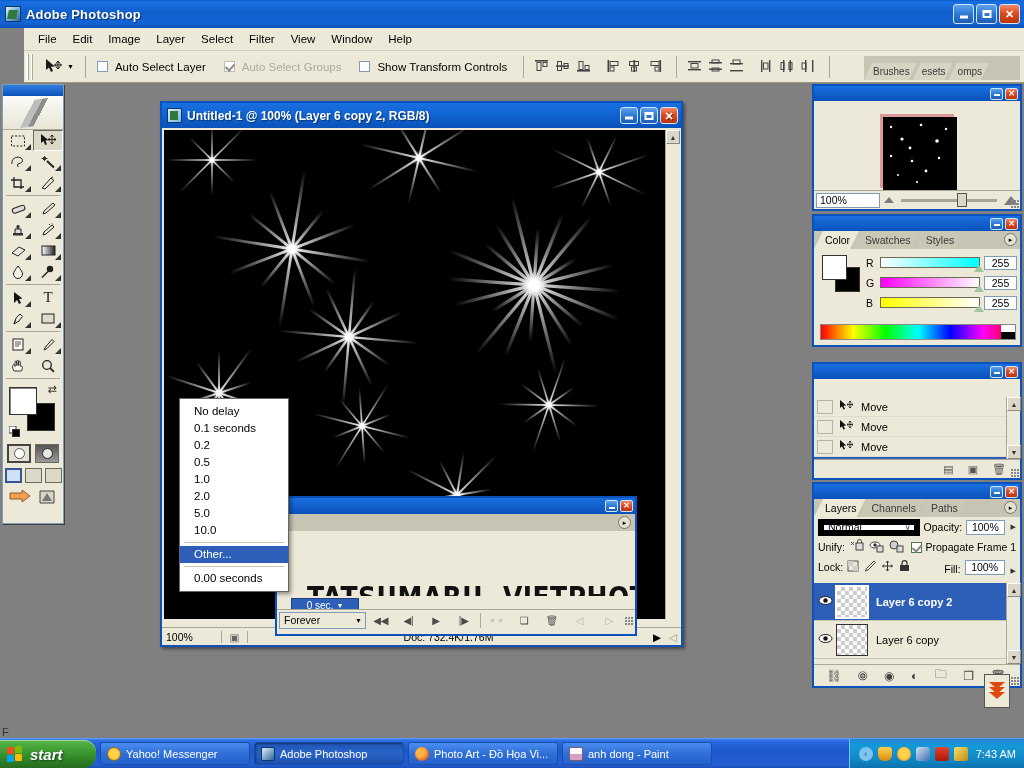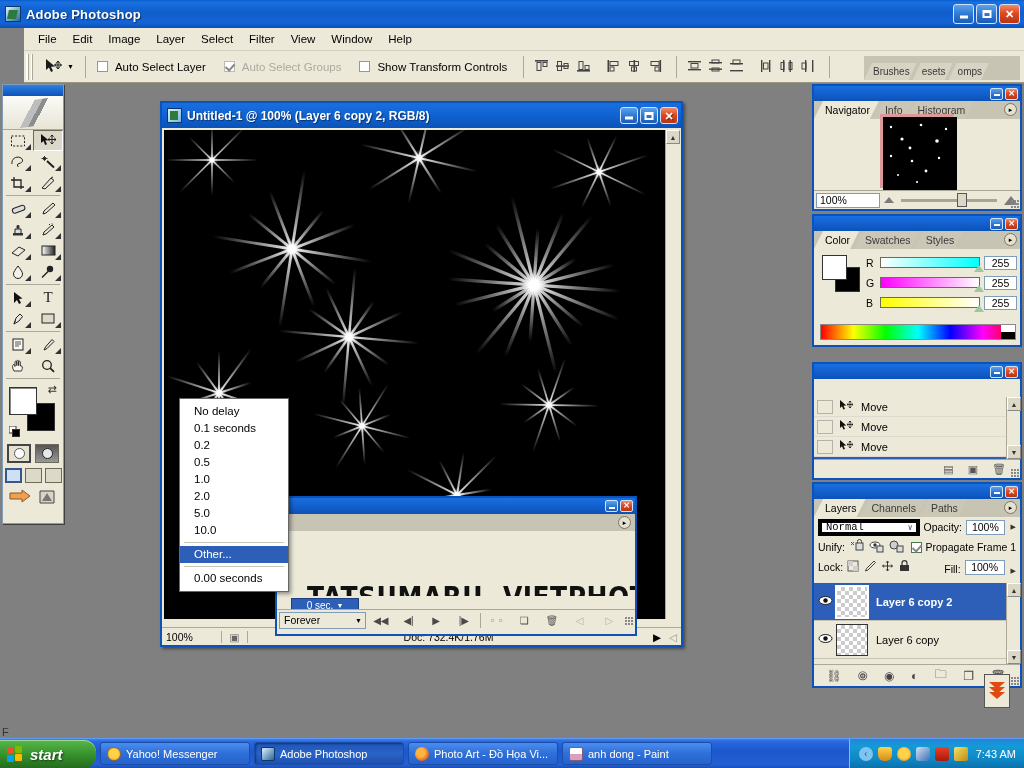--- a/index.html
+++ b/index.html
@@ -248,22 +248,22 @@
   .hist-row .chk { width:16px; height:14px; margin:0 2px 0 3px; border:1px solid #b5b2a6; background:#ece9d8; flex:none;}
   .hist-row .ico { width:26px; text-align:center; font-size:11px; flex:none;}
   #hist-scroll { position:absolute; right:0; top:33px; width:14px; bottom:19px; background:#ece9d8; border-left:1px solid #aca899;}
   #hist-footer { position:absolute; left:0; bottom:0; width:100%; height:19px; border-top:1px solid #aca899;
      display:flex; align-items:center; justify-content:flex-end; gap:14px; padding-right:14px; color:#555; font-size:11px;}
 
   
   #pal-layers { top:482px; width:210px; height:206px; }
   #lay-controls { position:absolute; left:0; top:33px; right:0; height:66px; }
   .lay-row { display:flex; align-items:center; height:20px; padding:0 4px; gap:4px; font-size:10.5px; }
-  #blend-sel { width:105px; height:17px; background:#fff; border:4px solid #000000; display:flex; align-items:center;
-     padding-left:4px; font-size:10.5px;font-family:Liberation Mono, monospace; }
+  #blend-sel { width:105px; height:17px; background:#fff; border:6px solid #000000; display:flex; align-items:center;
+     padding-left:4px; font-size:10.5px; }
   #blend-sel .car { margin-left:auto; margin-right:3px; color:#2a4d8f; font-size:8px;}
   .num-box { width:40px; height:15px; background:#fff; border:1px solid #7f9db9; font-size:10.5px;
      display:flex;align-items:center;justify-content:center; }
   .spin { font-size:7px; color:#333; margin-left:2px; }
   #lay-list { position:absolute; left:0; top:99px; right:0; bottom:22px; }
   .lay-item { height:38px; display:flex; align-items:center; border-bottom:1px solid #c8c4b4; }
   .lay-item.sel { background:#2d5fb8; color:#fff; font-weight:bold; }
   .lay-item .eye { width:22px; text-align:center; font-size:11px; flex:none; }
   .lay-item .thumb { width:32px; height:32px; flex:none; border:1px solid #333;
      background-image: linear-gradient(45deg,#ccc 25%,transparent 25%,transparent 75%,#ccc 75%),
@@ -861,26 +861,20 @@
 
     <div class="palette" id="pal-navigator">
       <div class="p-titlebar">
         <span class="winbtn min">
             <span class="g" style="width:6px;height:2px;background:#fff;top:66%"></span>
           </span>
         <span class="winbtn close">
             <span class="g" style="font-size:8px">✕</span>
           </span>
       </div>
-      <div class="p-tabstrip">
-        <span class="p-tab active">Navigator</span>
-        <span class="p-tab">Info</span>
-        <span class="p-tab">Histogram</span>
-        <span class="p-menu">▸</span>
-      </div>
       <div id="nav-thumb">
         <svg width="74" height="74">
           <rect width="74" height="74" fill="#000"></rect>
           <circle cx="8" cy="10" r="1.2" fill="#fff"></circle>
             <circle cx="38" cy="8" r="1.3" fill="#fff"></circle>
           <circle cx="63" cy="12" r="1.2" fill="#fff"></circle>
             <circle cx="19" cy="22" r="1.6" fill="#fff"></circle>
           <circle cx="54" cy="24" r="1.8" fill="#fff"></circle>
             <circle cx="27" cy="31" r="1.4" fill="#fff"></circle>
           <circle cx="8" cy="39" r="1.2" fill="#fff"></circle>

